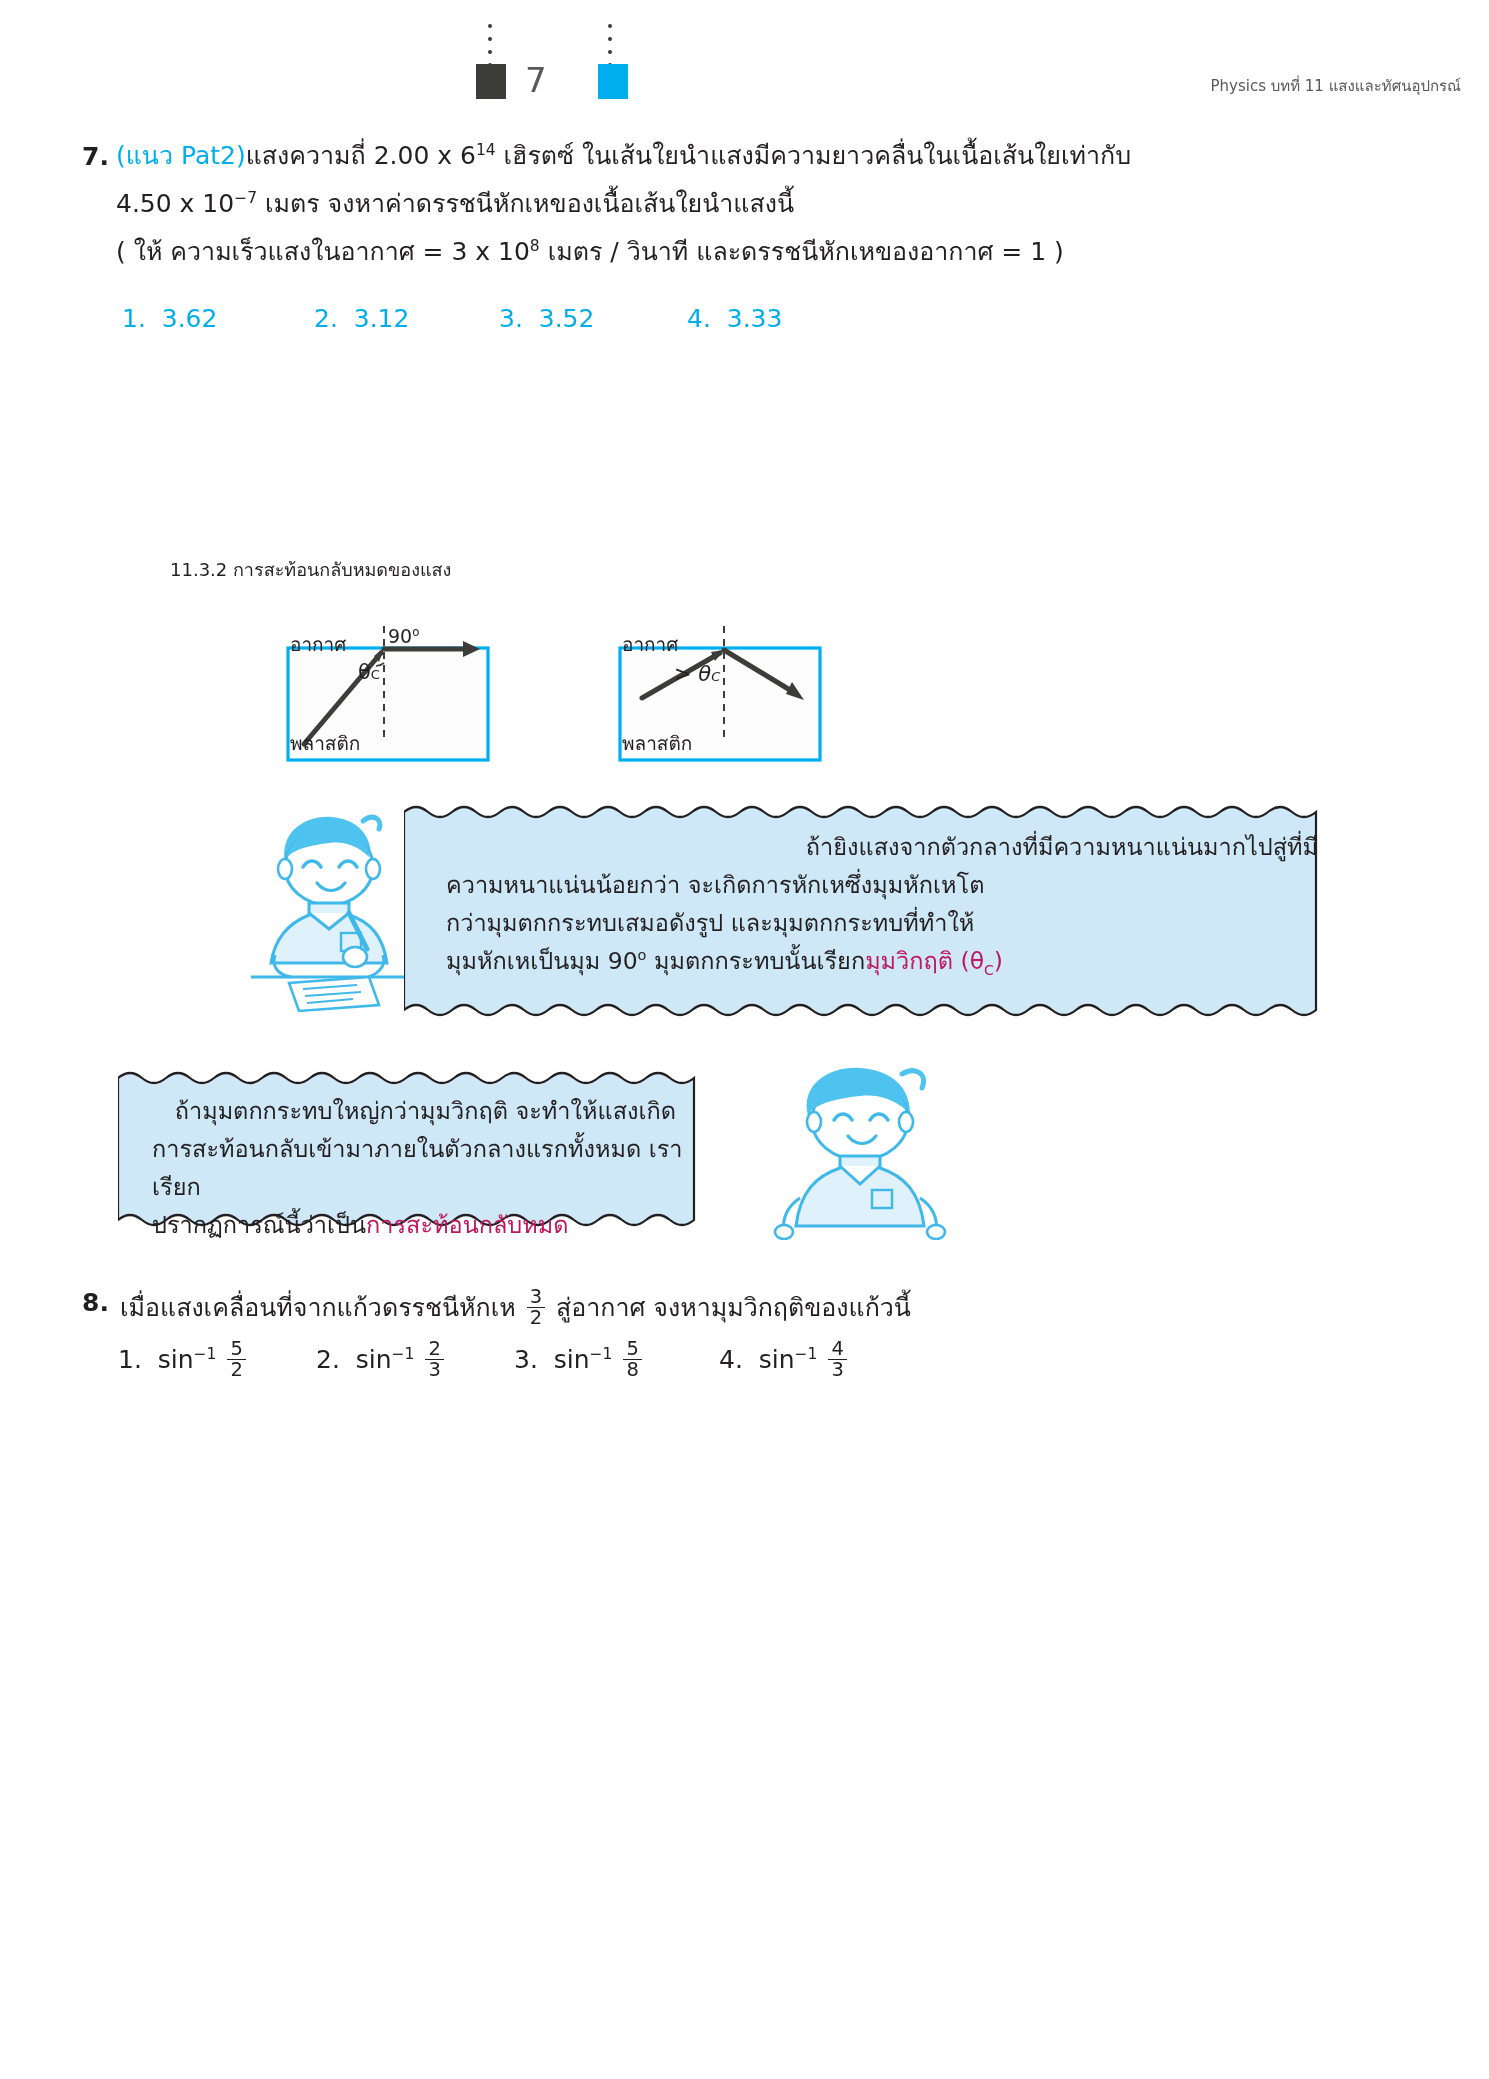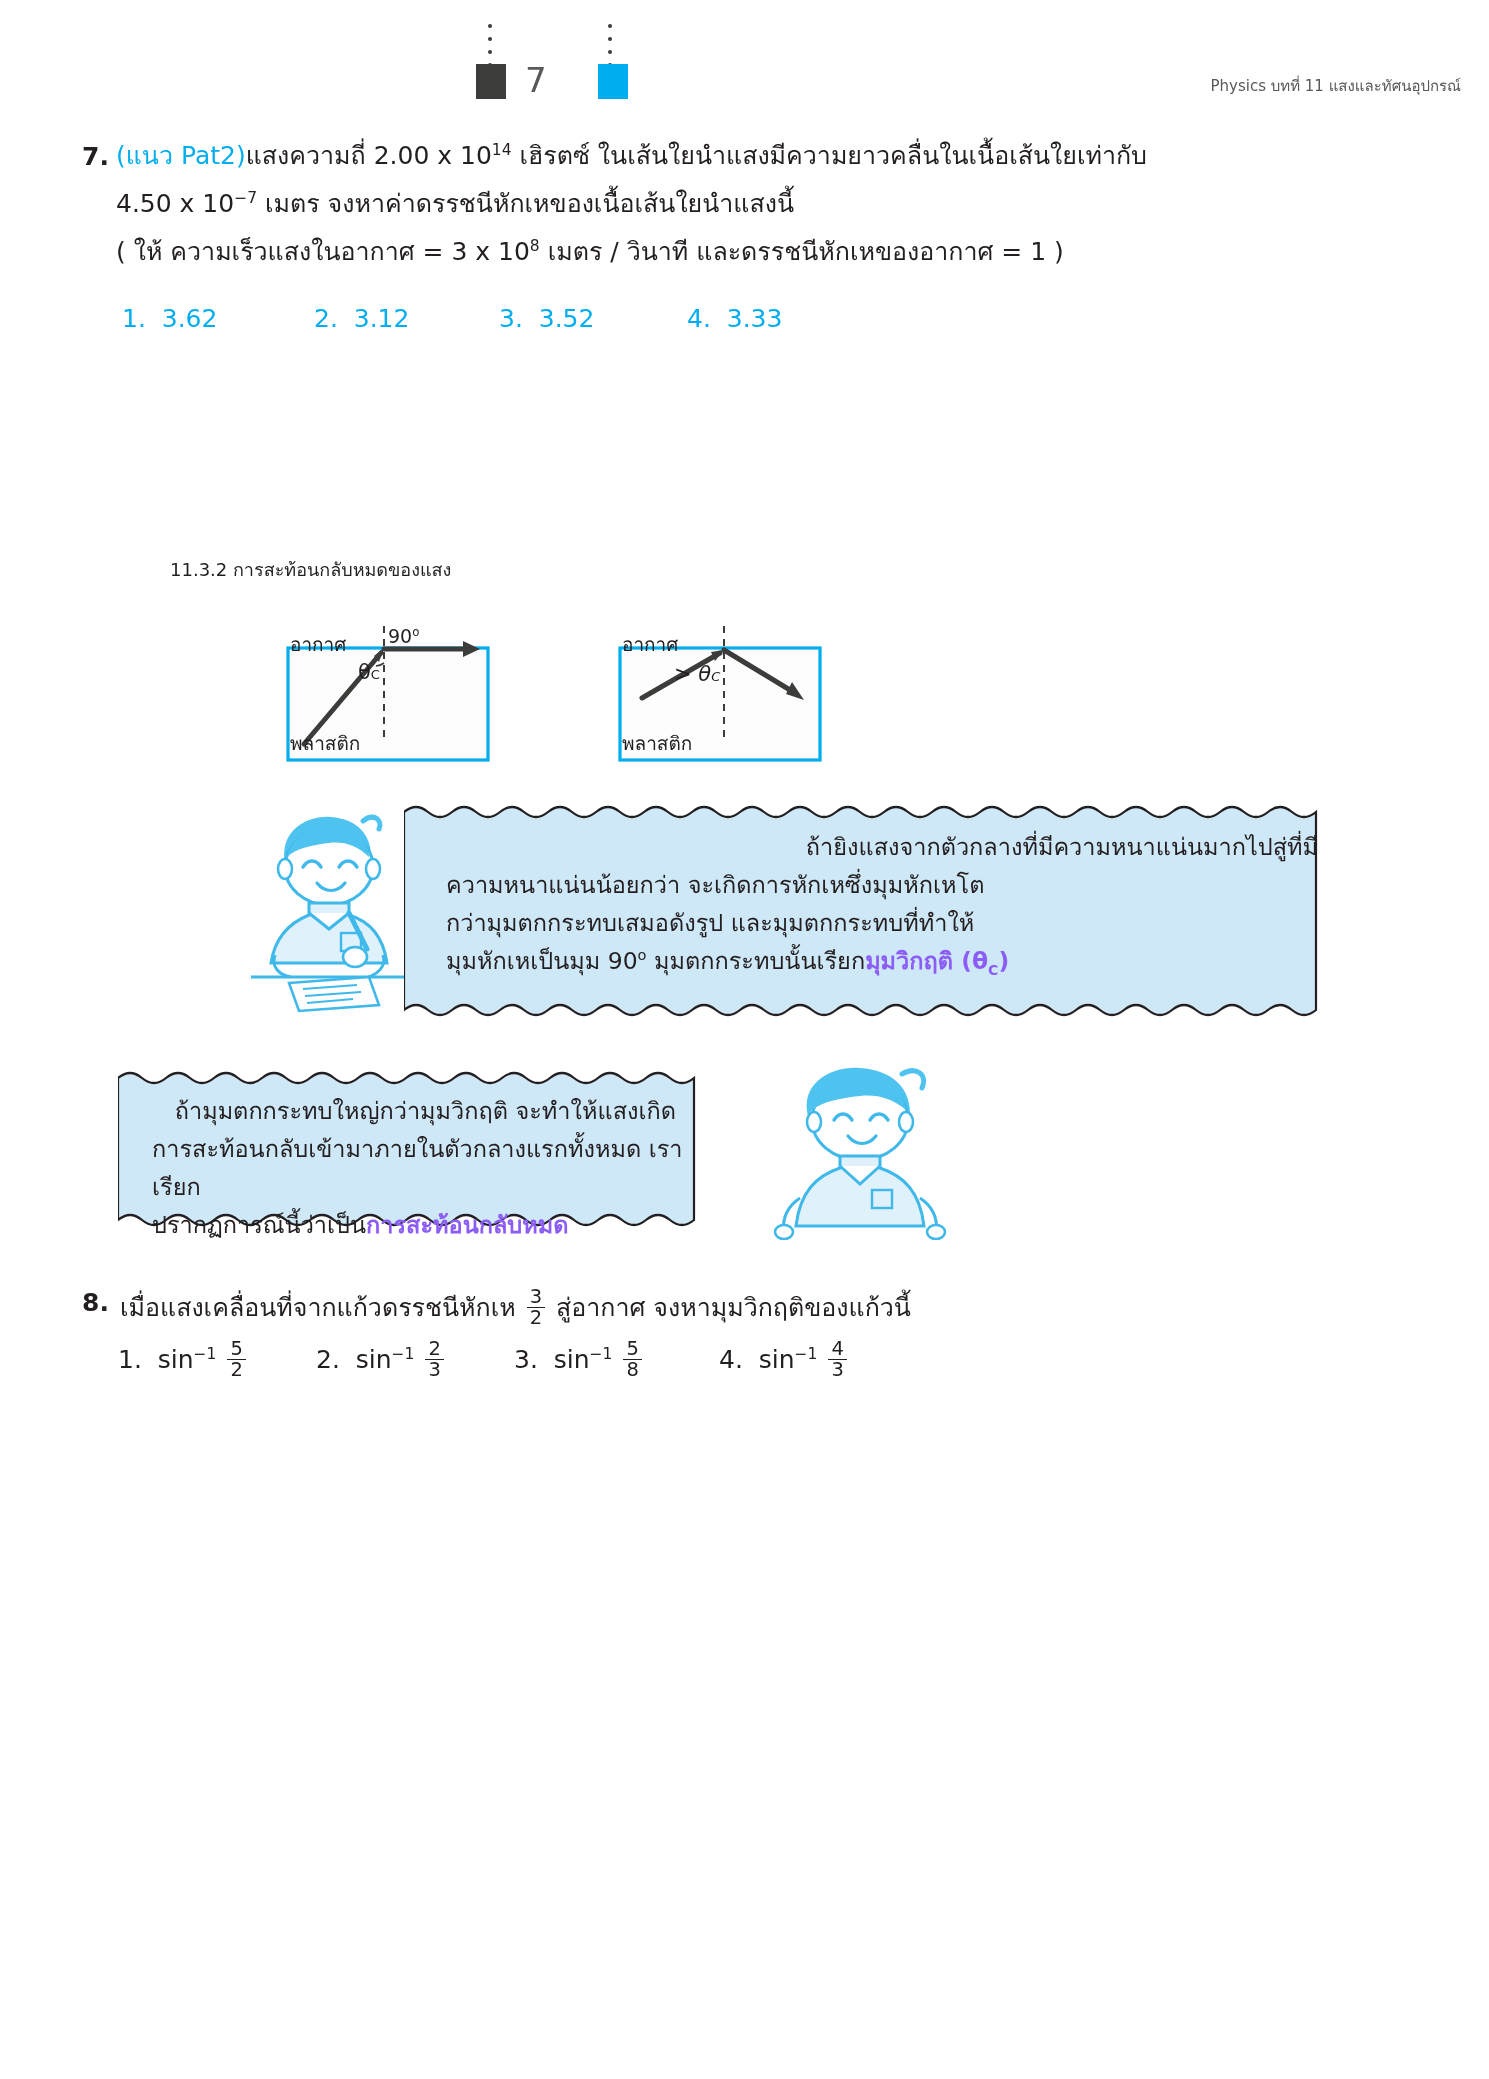--- a/index.html
+++ b/index.html
@@ -32,21 +32,21 @@
   
   .diagwrap{position:absolute;}
   .labelair,.labelplas{position:absolute;font-size:19px;color:#231f20;white-space:nowrap;}
   .deg{position:absolute;font-size:19px;color:#231f20;white-space:nowrap;}
   .thc{position:absolute;font-size:21px;color:#231f20;white-space:nowrap;}
   .thc sub{font-size:0.62em;vertical-align:baseline;}
 
   
   .callout{position:absolute;}
   .callout .ctext{position:absolute;font-size:23.5px;color:#231f20;line-height:1.62;}
-  .hl{color:#8b5cf6;font-weight:bold;}
+  .hl{color:#be185d;font-weight:normal;}
 
   
   .frac{display:inline-block;vertical-align:middle;text-align:center;font-size:0.78em;line-height:1.05;position:relative;top:-1px;margin:0 3px;}
   .frac .num{display:block;padding:0 3px;}
   .frac .den{display:block;border-top:1.6px solid #231f20;padding:0 3px;}
   .sinv{white-space:nowrap;}
 </style>
 </head>
 <body>
 
@@ -71,21 +71,21 @@
     </div>
     <div class="sq dark" style="left:476px;top:64px;"></div>
     <div class="sq cyan" style="left:598px;top:64px;"></div>
     <div class="pgnum" style="left:525px;top:60px;">7</div>
     <div class="hdr-title">Physics  บทที่ 11 แสงและทัศนอุปกรณ์</div>
   </div>
 
   <div class="qnum" style="left:82px;top:142px;">7.</div>
 
   <div class="line" style="left:116px;top:142px;">
-    <span class="tag">(แนว Pat2)</span><span>แสงความถี่  2.00 x 10</span><sup>14</sup><span>  เฮิรตซ์   ในเส้นใยนำแสงมีความยาวคลื่นในเนื้อเส้นใยเท่ากับ</span>
+    <span class="tag">(แนว Pat2)</span><span>แสงความถี่  2.00 x 6</span><sup>14</sup><span>  เฮิรตซ์   ในเส้นใยนำแสงมีความยาวคลื่นในเนื้อเส้นใยเท่ากับ</span>
   </div>
 
   <div class="line" style="left:116px;top:190px;">
     <span>4.50 x 10</span><sup>−7</sup><span>  เมตร   จงหาค่าดรรชนีหักเหของเนื้อเส้นใยนำแสงนี้</span>
   </div>
 
   <div class="line" style="left:116px;top:238px;">
     <span>( ให้  ความเร็วแสงในอากาศ  =  3 x 10</span><sup>8</sup><span>  เมตร / วินาที  และดรรชนีหักเหของอากาศ  =  1 )</span>
   </div>
 

